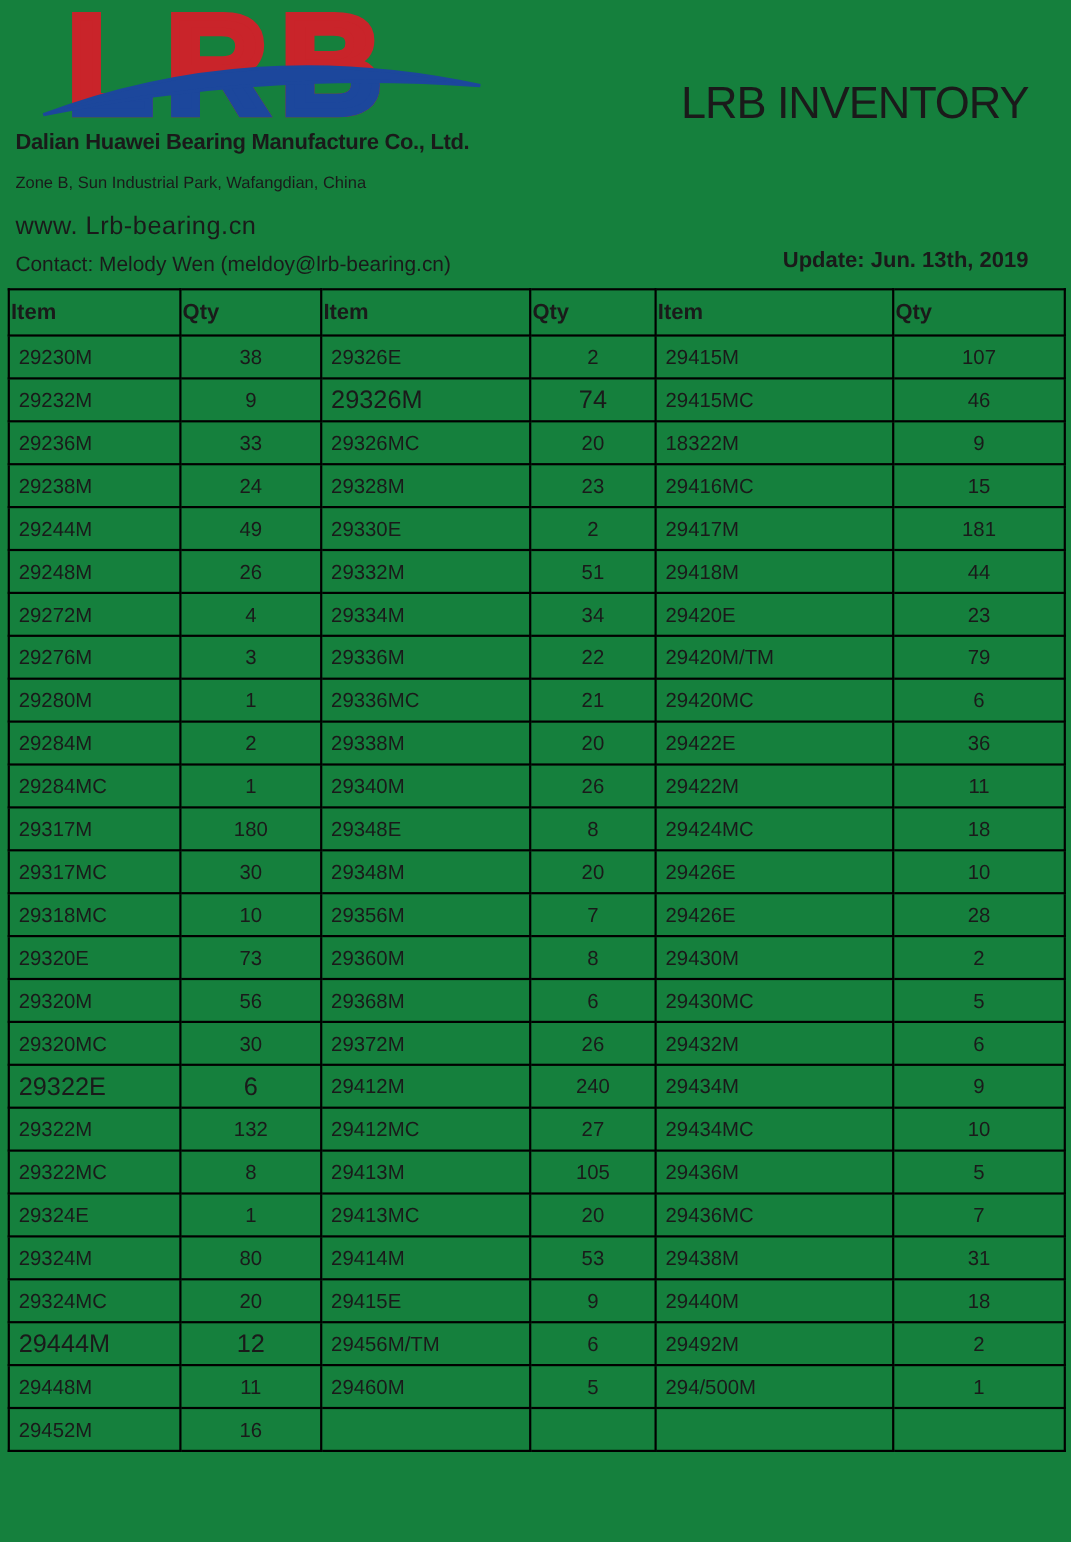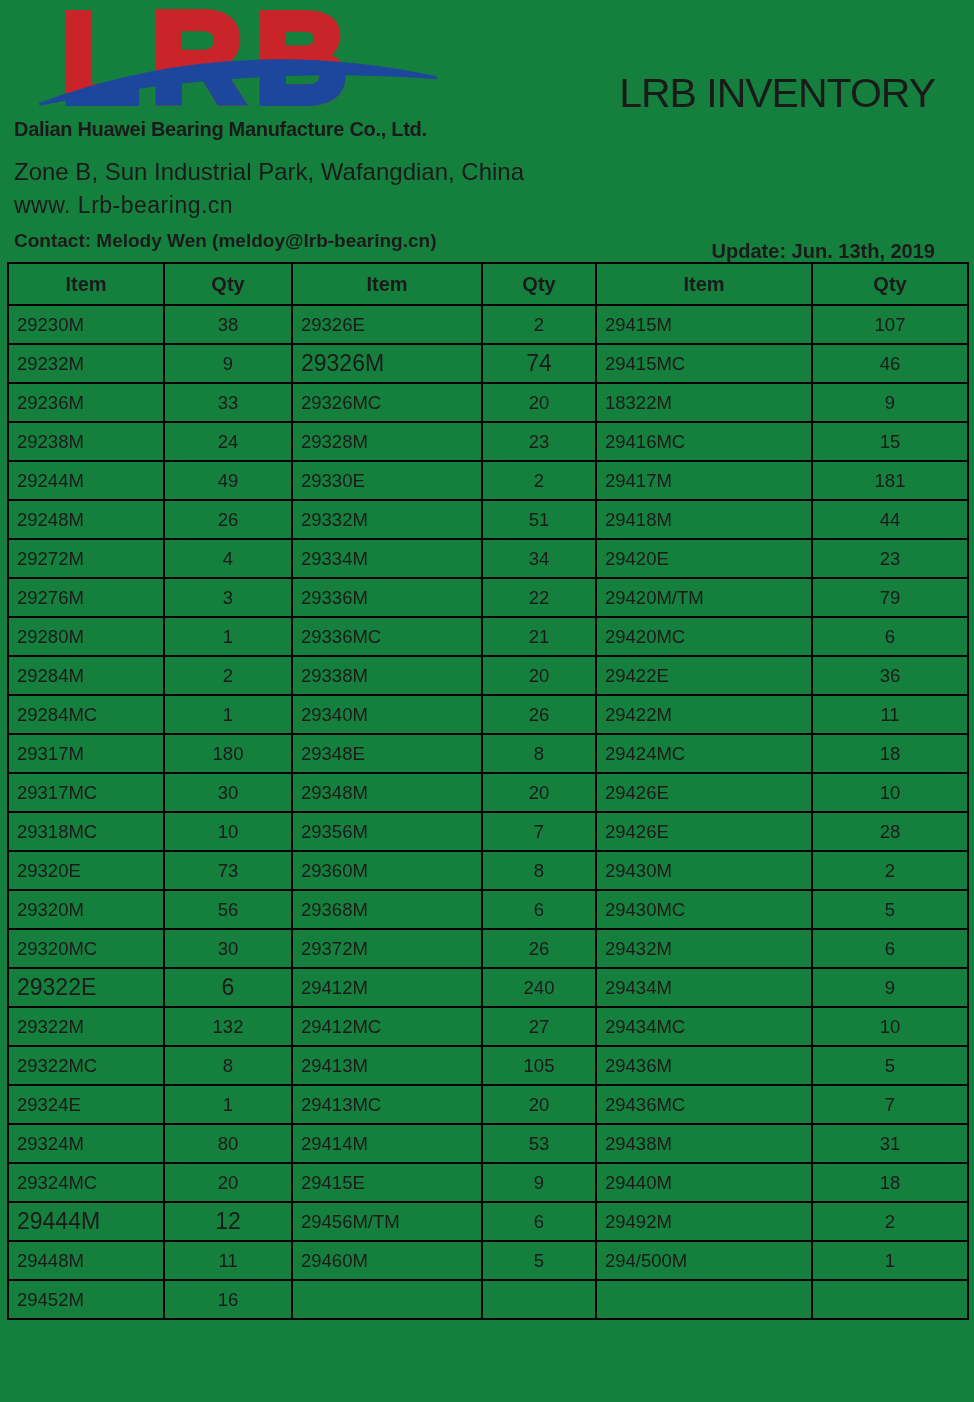--- a/index.html
+++ b/index.html
@@ -4,36 +4,36 @@
 <style>
   html,body{margin:0;padding:0;}
   body{
     width:974px;height:1402px;position:relative;background:#fdfdfd;
     font-family:"Liberation Sans", sans-serif;color:#1a1a1a;overflow:hidden;
   }
   .page{position:absolute;inset:0;background:#15803d;}
   
   .logo{position:absolute;left:28px;top:4px;width:420px;height:118px;}
   .company{position:absolute;left:14px;top:118px;font-size:20px;font-weight:bold;letter-spacing:-0.3px;}
-  .address{position:absolute;left:14px;top:158px;font-size:24px;}
+  .address{position:absolute;left:14px;top:158px;font-size:15px;}
   .website{position:absolute;left:14px;top:192px;font-size:23px;letter-spacing:0.5px;}
-  .contact{position:absolute;left:14px;top:230px;font-size:19px;font-weight:bold;}
+  .contact{position:absolute;left:14px;top:230px;font-size:19px;font-weight:normal;}
   .doc-title{position:absolute;right:39px;top:70px;font-size:41px;font-weight:normal;letter-spacing:-1px;white-space:nowrap;}
-  .update{position:absolute;right:39px;top:240px;font-size:20px;font-weight:bold;white-space:nowrap;}
+  .update{position:absolute;right:39px;top:226px;font-size:20px;font-weight:bold;white-space:nowrap;}
   
   table.inv{
     position:absolute;left:7px;top:262px;width:960px;
     border-collapse:collapse;table-layout:fixed;
     font-size:18.5px;
   }
   table.inv th, table.inv td{
     border:2px solid #000;overflow:hidden;white-space:nowrap;
     vertical-align:middle;
   }
-  table.inv th{height:38px;font-size:20px;font-weight:bold;text-align:center;}
+  table.inv th{height:38px;font-size:20px;font-weight:bold;text-align:left;}
   table.inv td{height:35px;}
   td.item{text-align:left;padding-left:8px;}
   td.qty{text-align:center;}
   td.big{font-size:23px;}
 </style>
 </head>
 <body>
 
 <div class="page">
 

